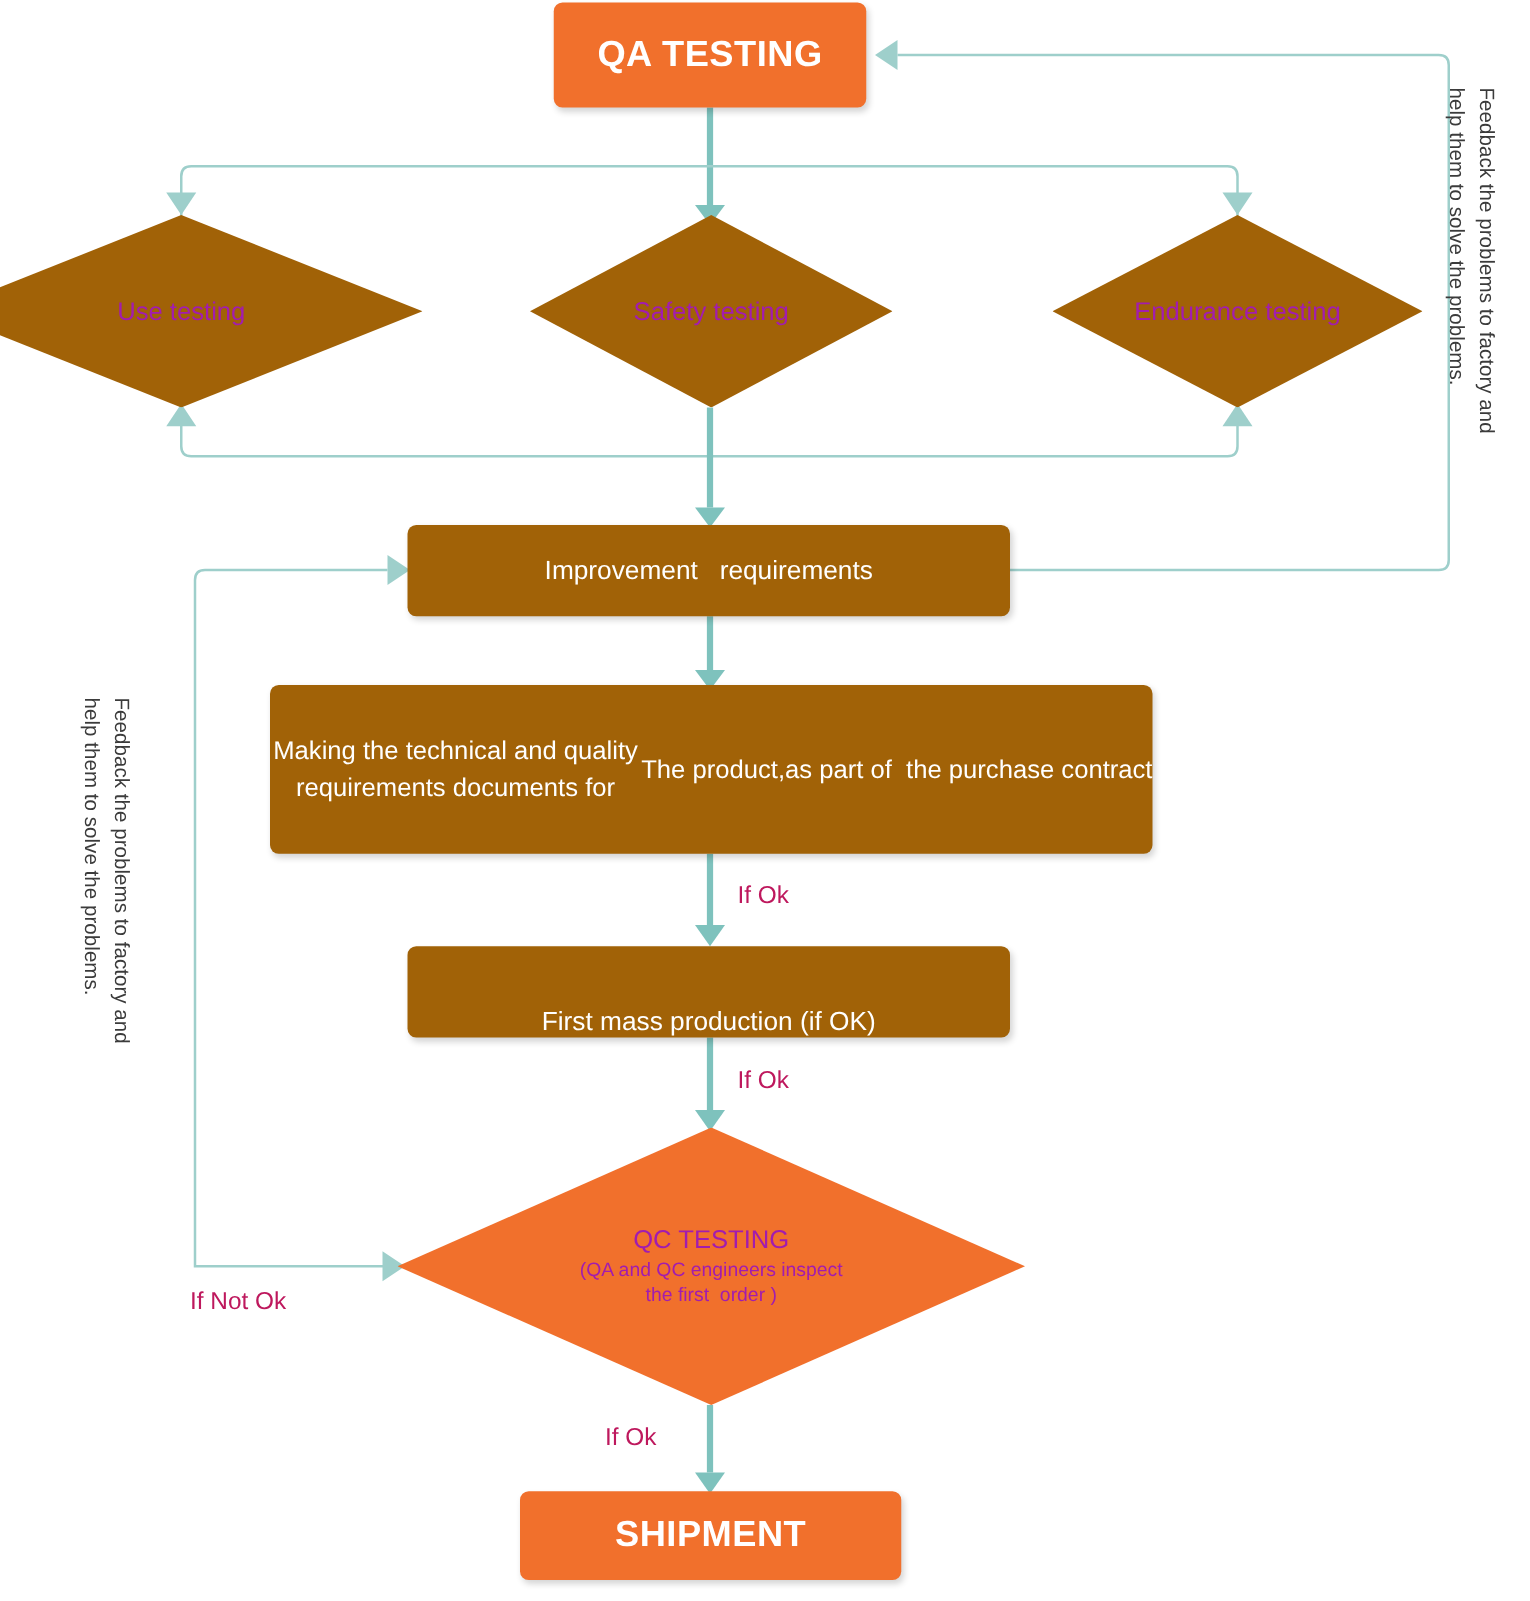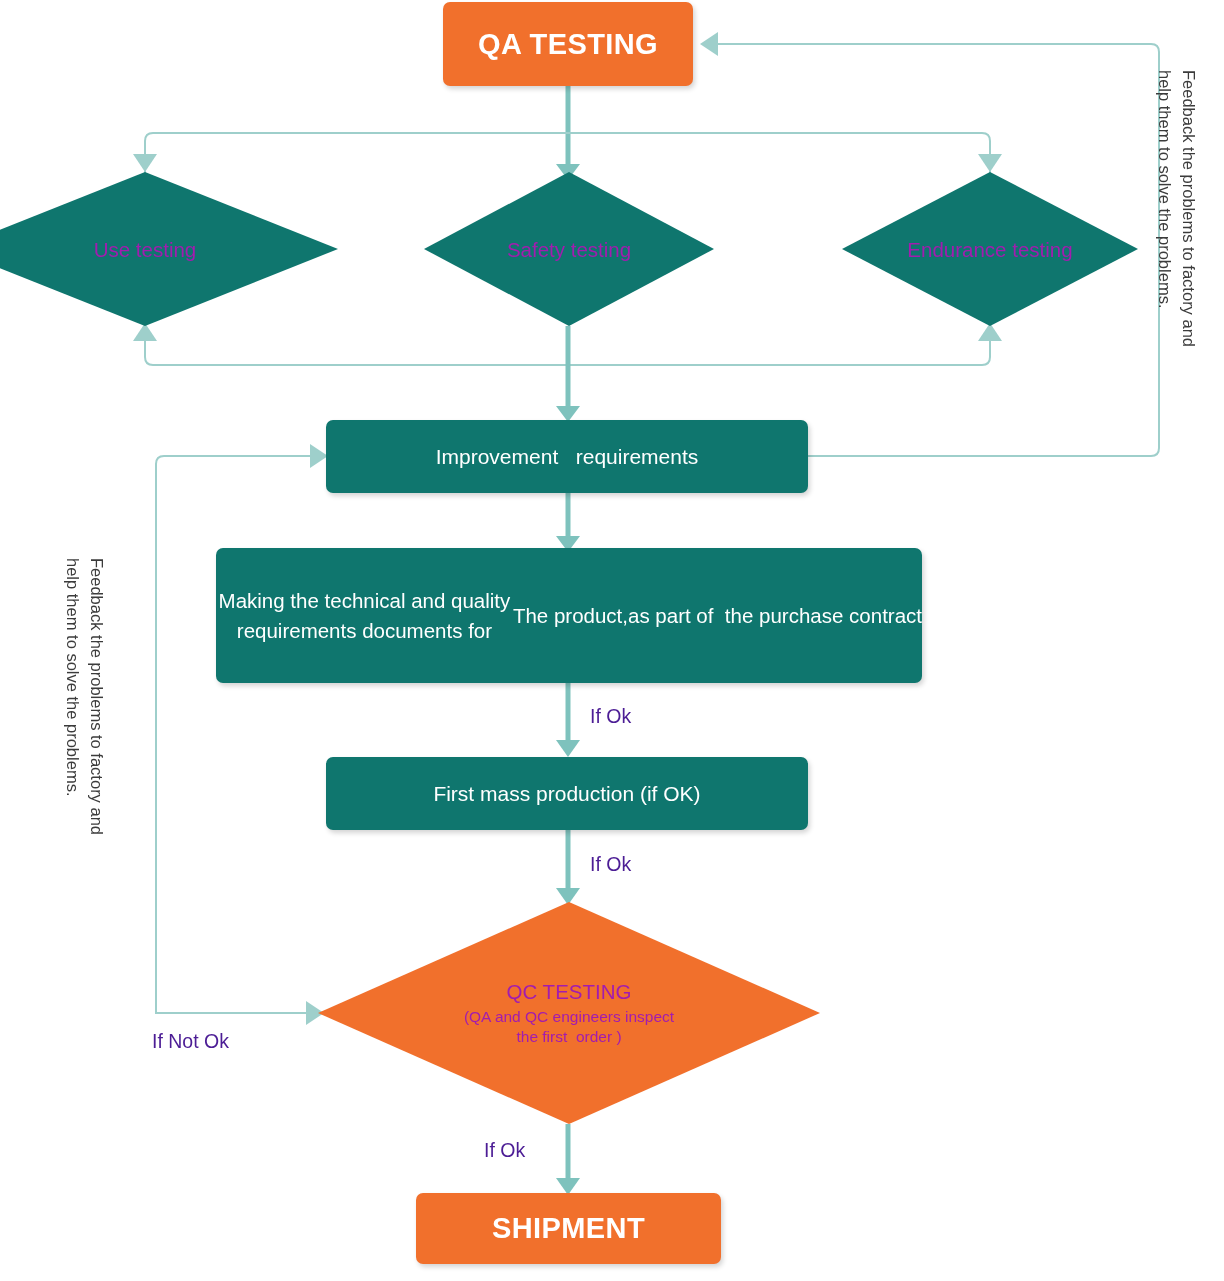--- a/index.html
+++ b/index.html
@@ -36,21 +36,21 @@
     align-items: center;
     justify-content: center;
     text-align: center;
     color: #ffffff;
   }
 
   .rect {
     border-radius: 7px;
     box-shadow: 2px 3px 5px rgba(0,0,0,0.17);
   }
-  .teal   { background: #0f766e; }
+  .teal   { background: #a16207; }
   .orange { background: #f1702c; align-items: center; }
 
   .diamond-wrap {
     position: absolute;
     display: flex;
     align-items: center;
     justify-content: center;
   }
   .diamond-shape {
     position: absolute;
@@ -72,21 +72,21 @@
   
   .t-hero      { font-size: 29px; font-weight: bold; letter-spacing: .4px; }
   .t-diamond   { font-size: 20.5px; font-weight: normal; }
   .t-box       { font-size: 21px; font-weight: normal; }
   .t-boxbig    { font-size: 20.5px; font-weight: normal; line-height: 1.45; }
   .t-qc-title  { font-size: 20.5px; font-weight: normal; }
   .t-qc-sub    { font-size: 15.5px; font-weight: normal; line-height: 1.3; margin-top: 3px; }
 
   .edge-label {
     position: absolute;
-    color: #4c1d95;
+    color: #be185d;
     font-size: 19.5px;
     white-space: pre;
   }
 
   
   .side-note {
     position: absolute;
     color: #3b3b3b;
     font-size: 16.5px;
     line-height: 1.45;
@@ -197,21 +197,21 @@
 
   <div class="node rect teal" style="left:326px; top:420px; width:482px; height:73px;">
     <span class="t-box" style="white-space:pre;">Improvement   requirements</span>
   </div>
 
   <div class="node rect teal" style="left:216px; top:548px; width:706px; height:135px; flex-direction:row;">
     <span class="t-boxbig">Making the technical and quality requirements documents for</span>
     <span class="t-boxbig" style="white-space:pre;">The product,as part of  the purchase contract</span>
   </div>
 
-  <div class="node rect teal" style="left:326px; top:757px; width:482px; height:73px;">
+  <div class="node rect teal" style="left:326px; top:757px; width:482px; height:73px;align-items:flex-end;">
     <span class="t-box">First mass production (if OK)</span>
   </div>
 
   <div class="diamond-wrap" style="left:318px; top:902px; width:502px; height:222px;">
     <div class="diamond-shape orange"></div>
     <div class="diamond-label" style="width:60%;">
       <div class="t-qc-title">QC TESTING</div>
       <div class="t-qc-sub">(QA and QC engineers inspect</div>
       <div class="t-qc-sub" style="margin-top:0; white-space:pre;">the first  order )</div>
     </div>

